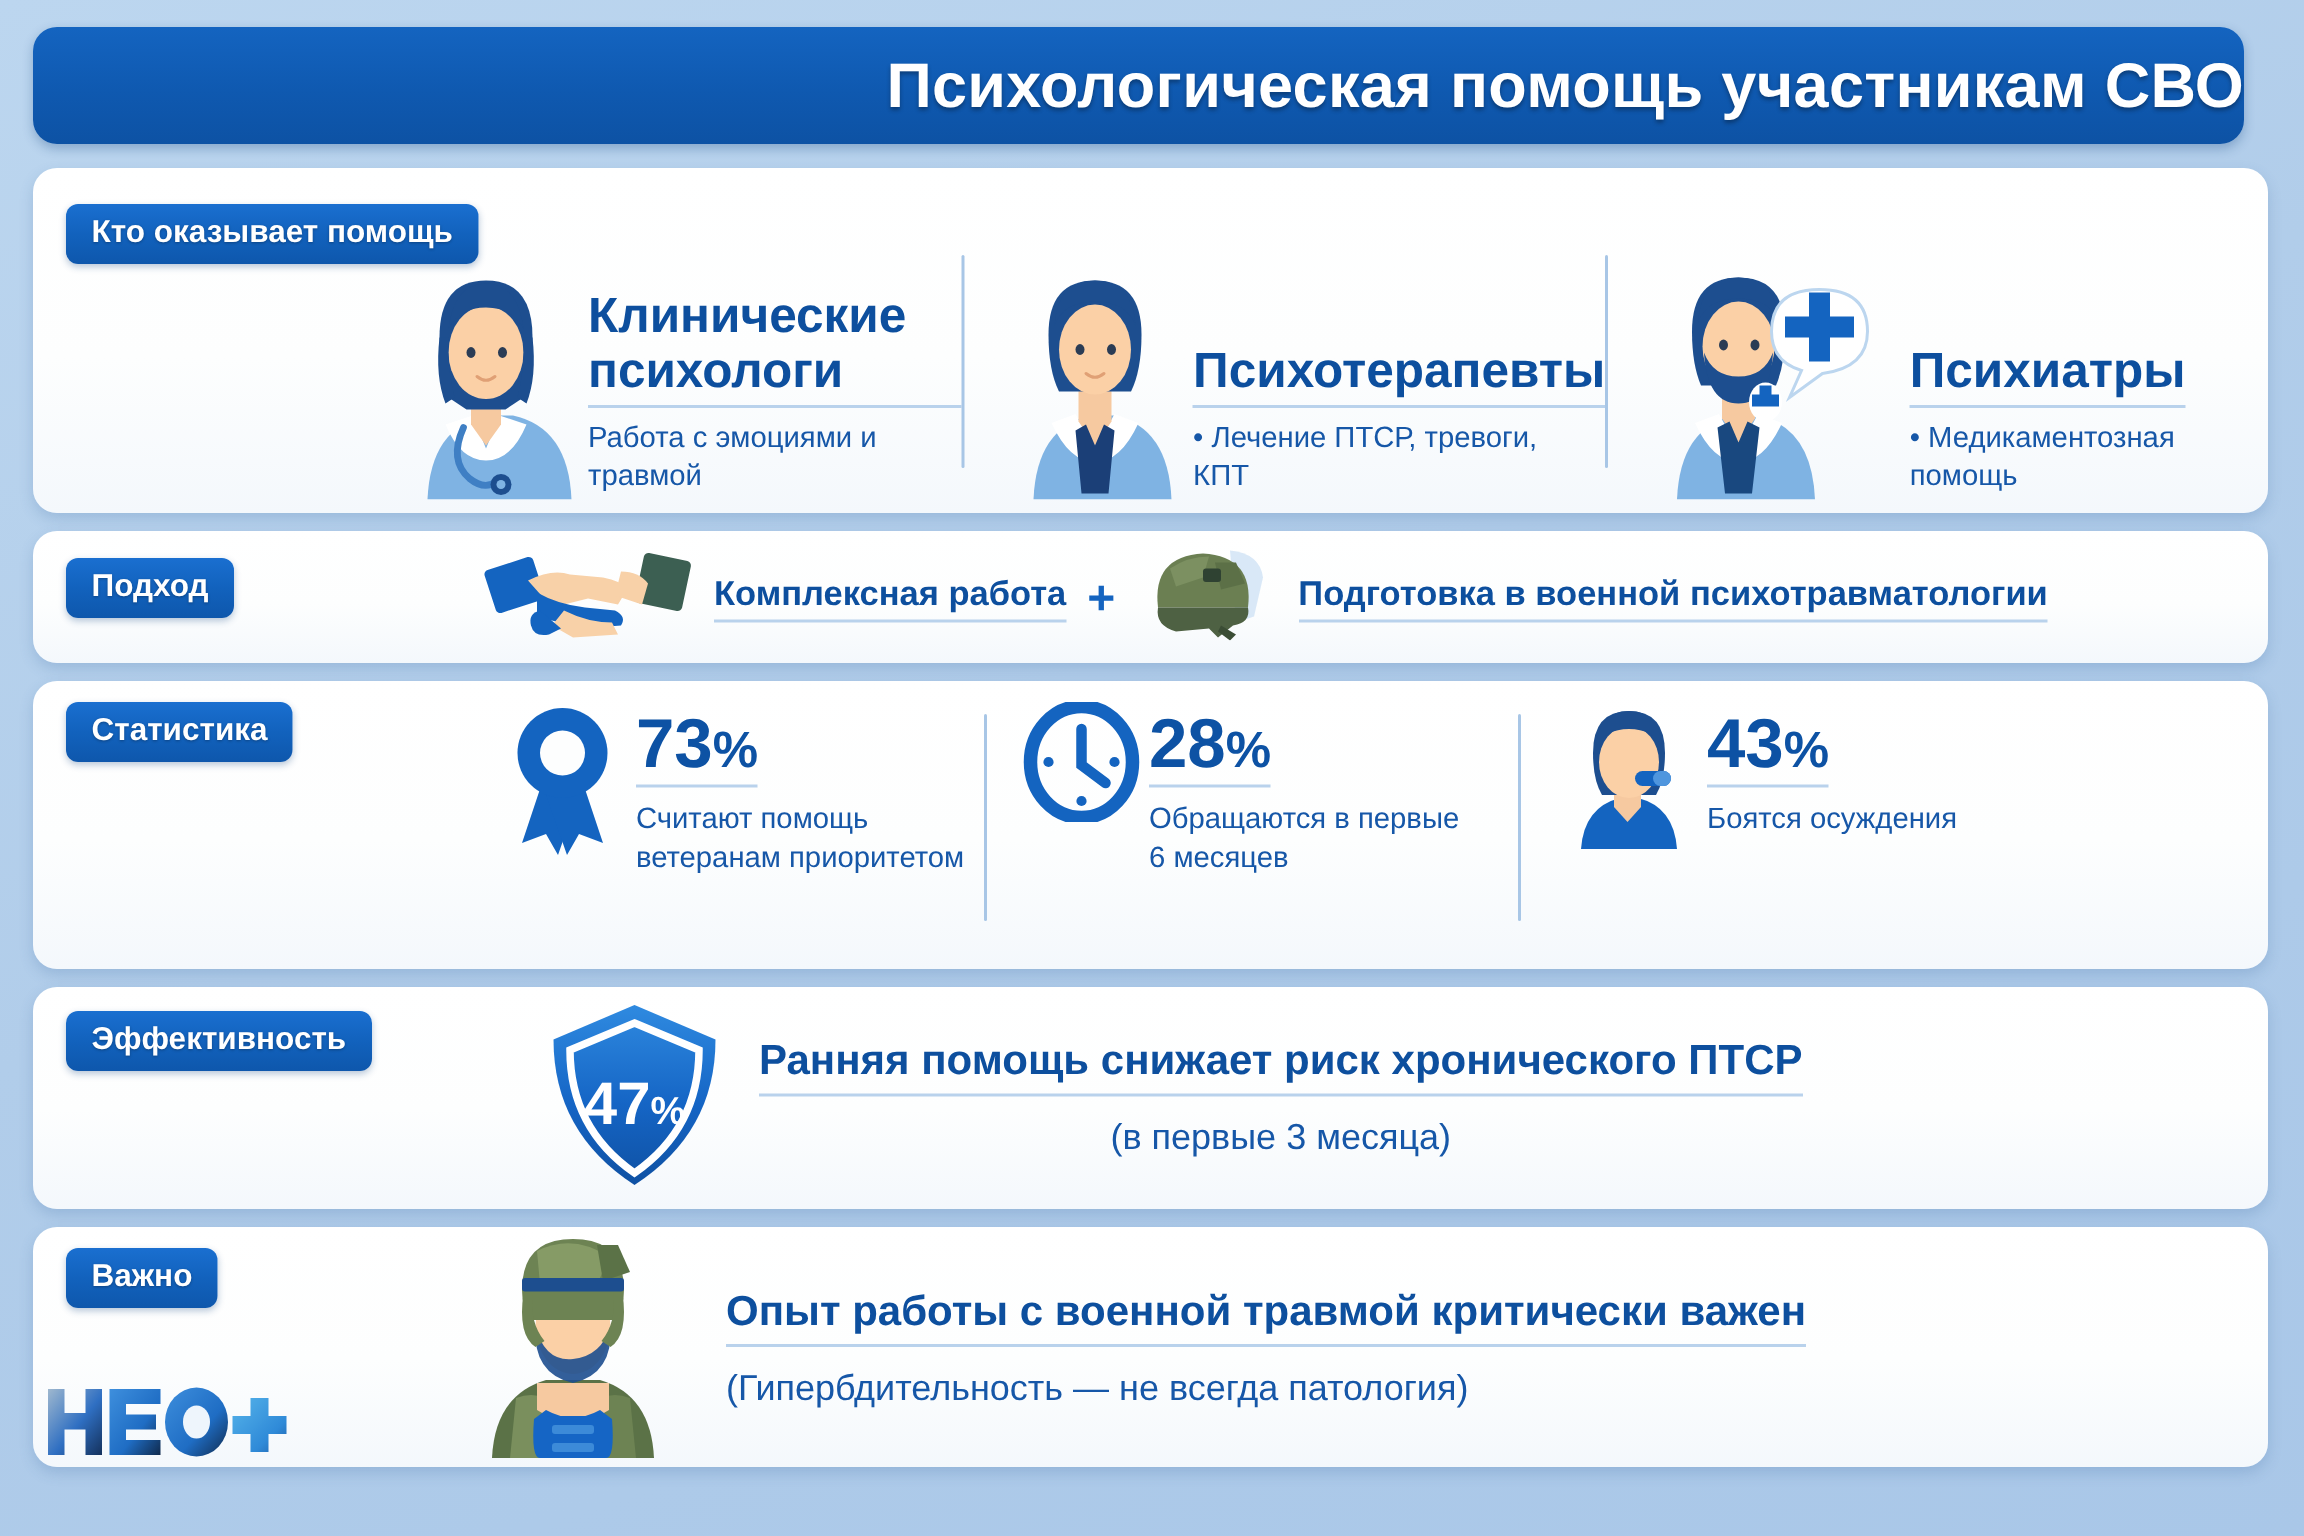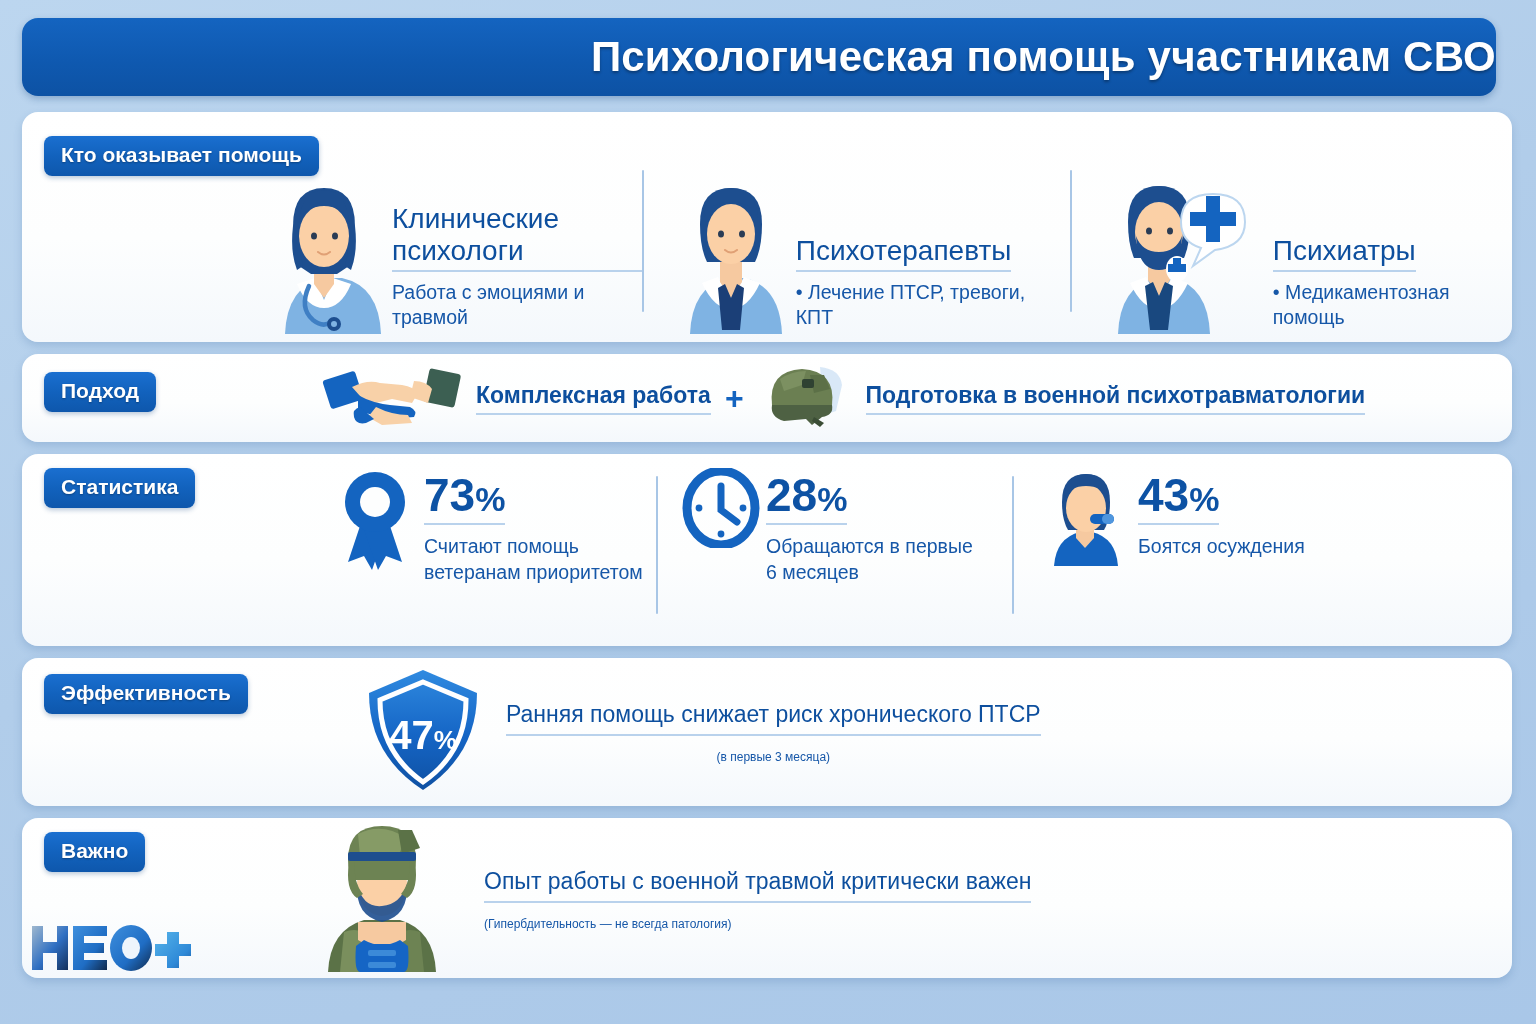--- a/index.html
+++ b/index.html
@@ -53,21 +53,21 @@
 
   
   .providers-row{position:absolute;left:215px;top:46px;width:1280px;height:180px;display:flex;}
   .prov-col{position:relative;display:flex;align-items:flex-end;}
   .prov-col .vdiv{
     position:absolute;left:0;top:12px;width:2px;height:142px;
     background:#a8c6e6;border-radius:1px;
   }
   .prov-text{padding-bottom:8px;}
   .prov-title{
-    color:#0d4f9e;font-size:28px;font-weight:normal;line-height:1.12;
+    color:#0d4f9e;font-size:33px;font-weight:bold;line-height:1.12;
     border-bottom:2px solid #b9d2ec;padding-bottom:4px;display:inline-block;margin-top:32px;
   }
   .prov-sub{
     color:#1657a8;font-size:19.5px;line-height:1.28;margin-top:8px;max-width:260px;
   }
 
   
   .avatar{position:relative;flex:0 0 auto;}
 
   
@@ -95,24 +95,24 @@
   }
   .stat-num .pct{font-size:34px;}
   .stat-desc{color:#1657a8;font-size:19.5px;line-height:1.32;margin-top:9px;max-width:225px;}
 
   
   .ie-row{position:absolute;display:flex;align-items:center;}
   #effect-row{left:340px;top:10px;height:128px;text-align:center;}
   #important-row{left:280px;top:6px;height:150px;}
   .ie-text{margin-left:22px;}
   .ie-main{
-    color:#0d4f9e;font-size:23px;font-weight:normal;
+    color:#0d4f9e;font-size:28px;font-weight:bold;
     border-bottom:2px solid #b9d2ec;padding-bottom:6px;display:inline-block;white-space:nowrap;
   }
-  .ie-sub{color:#1657a8;font-size:12px;margin-top:14px;}
+  .ie-sub{color:#1657a8;font-size:24px;margin-top:14px;}
 
   
   .logo{position:absolute;left:28px;top:920px;width:170px;height:56px;}
 </style>
 </head>
 <body>
 
 <div class="page">
 
   <div class="title-bar">

